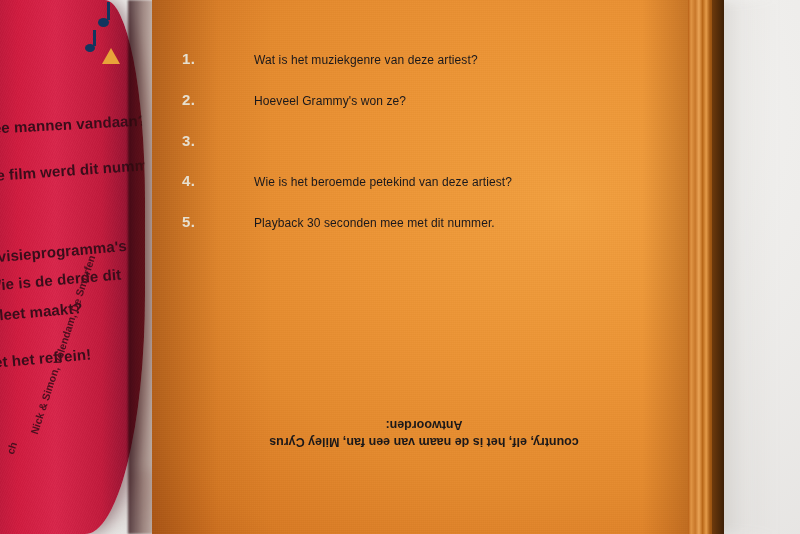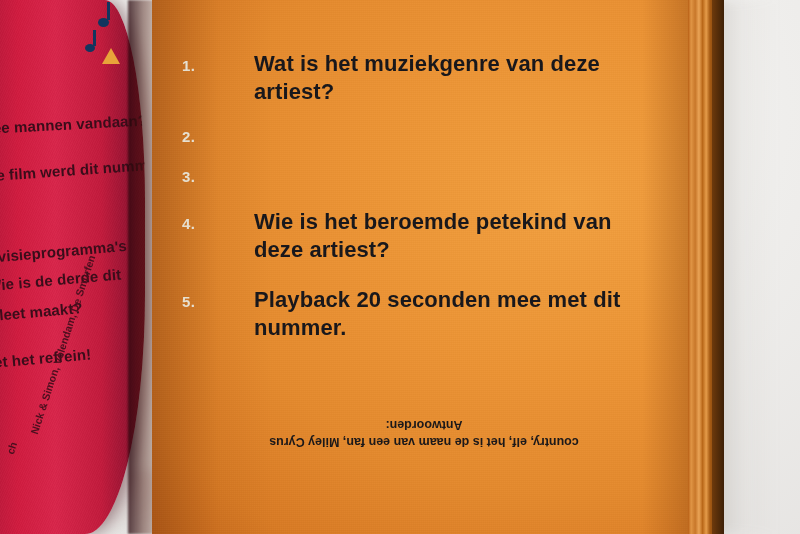--- a/index.html
+++ b/index.html
@@ -197,22 +197,22 @@
   .q-num {
     width: 72px;
     flex: 0 0 72px;
     color: #e9e2d2;
     font-size: 15px;
     font-weight: 700;
     letter-spacing: .3px;
   }
   .q-text {
     color: #17161a;
-    font-size: 22px;
-    font-weight: 700;
+    font-size: 12px;
+    font-weight: 400;
     letter-spacing: .1px;
     line-height: 1.25;
   }
 
   
   .answers {
     position: absolute;
     left: 52px;
     top: 418px;
     width: 440px;
@@ -265,31 +265,32 @@
   <div class="right-page">
     <div class="curl-shadow"></div>
 
     <div class="q-list">
       <div class="q-row">
         <div class="q-num">1.</div>
         <div class="q-text">Wat is het muziekgenre van deze artiest?</div>
       </div>
       <div class="q-row">
         <div class="q-num">2.</div>
+        <div class="q-text">Hoeveel Grammy's won ze?</div>
       </div>
       <div class="q-row">
         <div class="q-num">3.</div>
       </div>
       <div class="q-row">
         <div class="q-num">4.</div>
         <div class="q-text">Wie is het beroemde petekind van deze artiest?</div>
       </div>
       <div class="q-row">
         <div class="q-num">5.</div>
-        <div class="q-text">Playback 20 seconden mee met dit nummer.</div>
+        <div class="q-text">Playback 30 seconden mee met dit nummer.</div>
       </div>
     </div>
 
     <div class="answers">
       <div class="ans-body">country, elf, het is de naam van een fan, Miley Cyrus</div>
       <div class="ans-label">Antwoorden:</div>
     </div>
 
     <div class="grain"></div>
     <div class="edge-shadow"></div>

